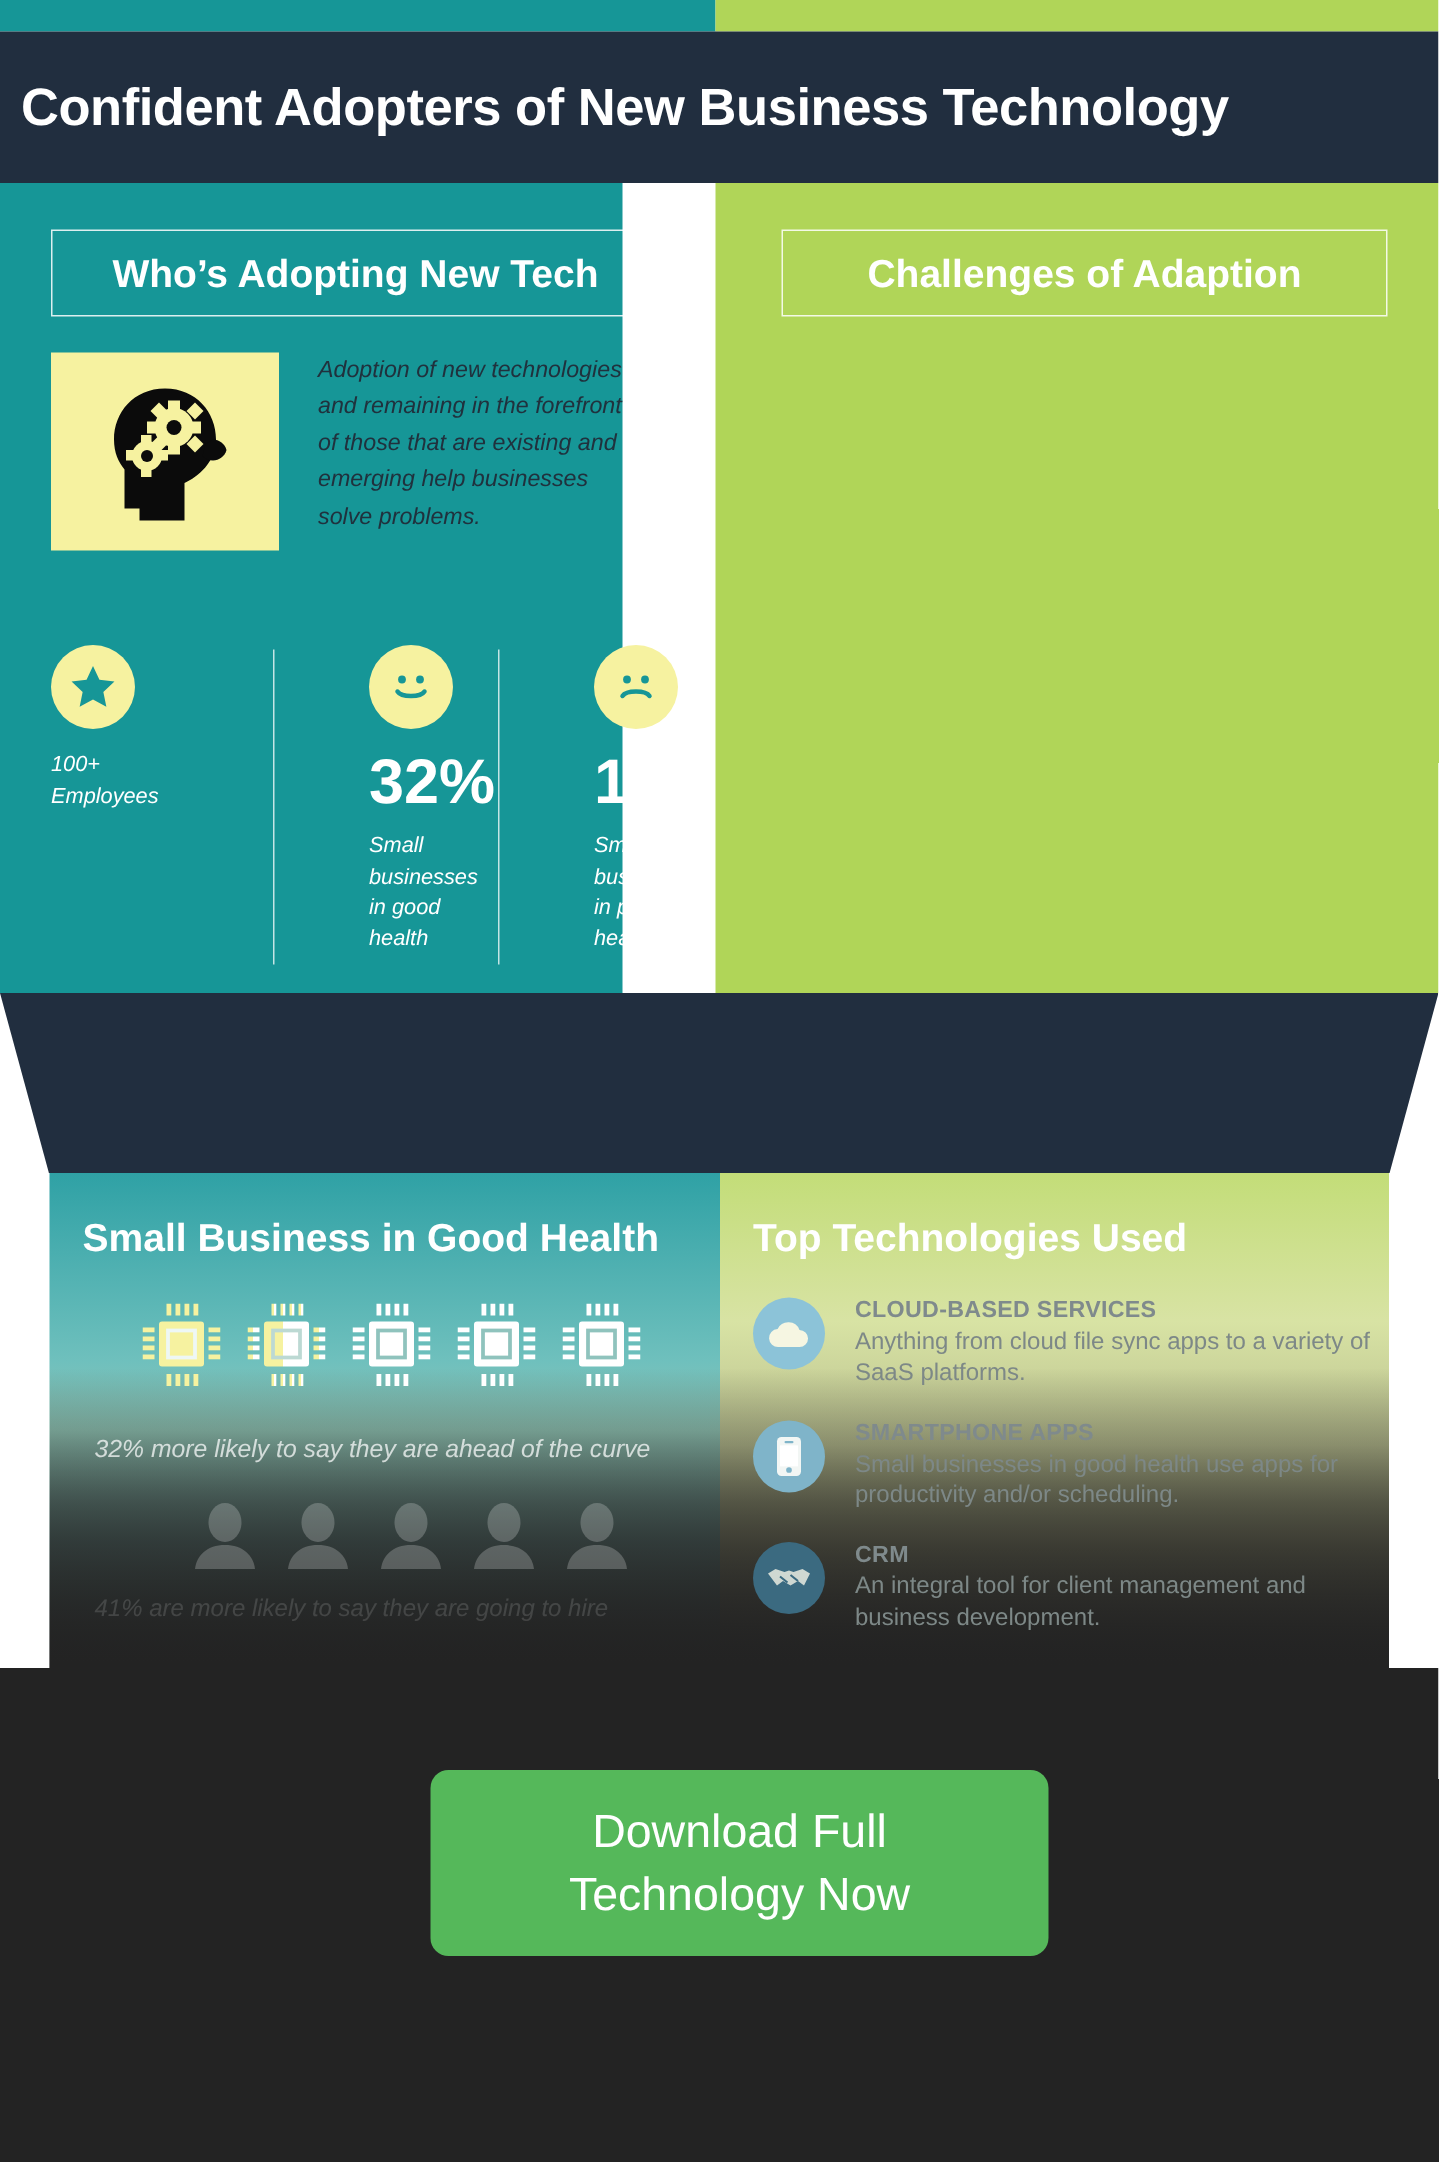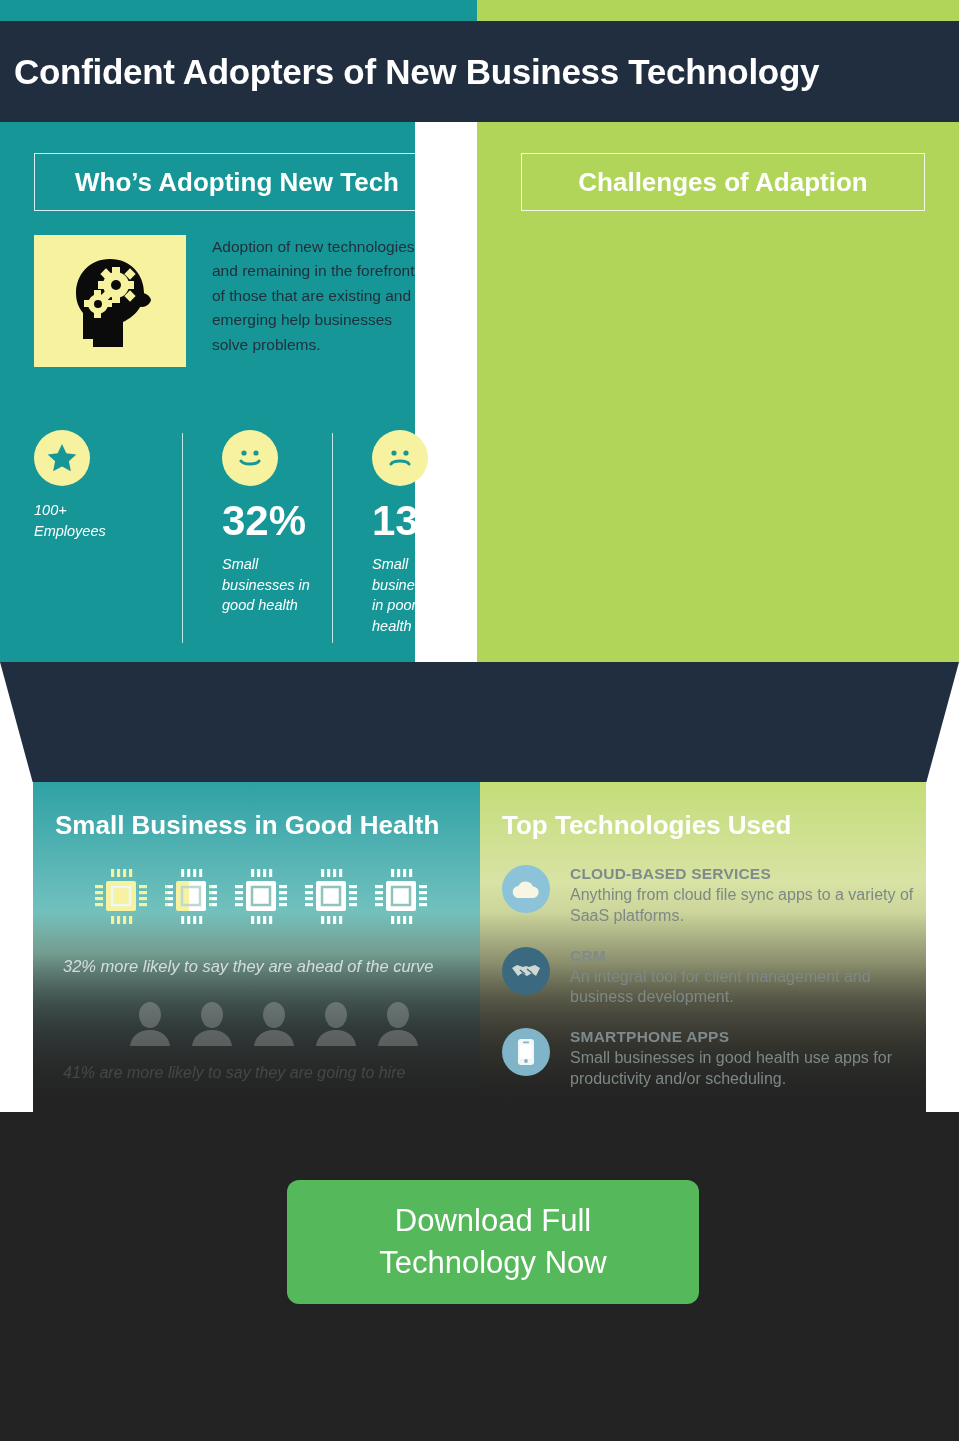--- a/index.html
+++ b/index.html
@@ -42,35 +42,35 @@
   
   .intro { position: absolute; display: flex; gap: 0; }
   .intro-left  { left: 34px;  top: 113px; }
   .iconbox {
     background: #f6f2a0; display: flex; align-items: center; justify-content: center;
     flex: 0 0 auto;
   }
   .iconbox-left  { width: 152px; height: 132px; }
   .intro p {
     color: #20313d; font-size: 15.5px; line-height: 1.58;
-    padding-left: 26px; max-width: 248px;
+    padding-left: 26px; max-width: 248px; font-style: italic;
   }
 
   
   .stats { position: absolute; left: 34px; top: 308px; width: 420px; height: 216px; display: flex; }
   .stat { position: relative; }
   .stat-0 { width: 148px; }
   .stat-1 { width: 150px; }
   .stat-2 { width: 122px; }
   .stat .vline {
     position: absolute; left: 0; top: 3px; width: 1px; height: 210px;
     background: rgba(255,255,255,.75);
   }
   .stat-inner { padding-left: 0; }
-  .stat-1 .stat-inner, .stat-2 .stat-inner { padding-left: 40px; }
+  .stat-1 .stat-inner, .stat-2 .stat-inner { padding-left: 40px; margin-left: 24px; }
   .circ {
     width: 56px; height: 56px; border-radius: 50%; background: #f6f2a0;
     display: flex; align-items: center; justify-content: center; margin-bottom: 14px;
   }
   .bignum {
     color: #ffffff; font-weight: bold; line-height: 1;
     font-size: 42px; margin-bottom: 12px; white-space: nowrap;
   }
   .bignum .pct-sm { font-size: 26px; }
   .caption {
@@ -402,47 +402,47 @@
               <path fill="#f6f6e2" d="M8 20a6 6 0 0 1-.6-12A8 8 0 0 1 22 8.6 5.7 5.7 0 0 1 22 20z"></path>
             </svg>
           </div>
           <div class="tech-txt">
             <div class="t-title">CLOUD-BASED SERVICES</div>
             <div class="t-desc">Anything from cloud file sync apps to a variety of SaaS platforms.</div>
           </div>
         </div>
 
         <div class="tech-item">
-          <div class="tech-circ" style="background:#3b6a80">
-            <svg width="30" height="18" viewBox="0 0 30 18" aria-hidden="true">
-              <path fill="#cfd8d2" d="M1 6l5-3 6 2 3-1 3 1 6-2 5 3-4 8-4-3-5 3-5-3-4 3z"></path>
-              <path d="M9 8l5 4M16 7l5 4" stroke="#3b6a80" stroke-width="1.4" fill="none"></path>
-            </svg>
-          </div>
-          <div class="tech-txt">
-            <div class="t-title">CRM</div>
-            <div class="t-desc">An integral tool for client management and business development.</div>
-          </div>
-        </div>
-
-        <div class="tech-item">
           <div class="tech-circ" style="background:#7fb4c9">
             <svg width="18" height="28" viewBox="0 0 18 28" aria-hidden="true">
               <rect x="1" y="1" width="16" height="26" rx="3" fill="#f2f6f4"></rect>
               <rect x="6" y="3.6" width="6" height="1.6" rx=".8" fill="#7fb4c9"></rect>
               <circle cx="9" cy="23" r="1.9" fill="#7fb4c9"></circle>
               <rect x="3" y="6.6" width="12" height="14" fill="#ffffff"></rect>
             </svg>
           </div>
           <div class="tech-txt">
             <div class="t-title">SMARTPHONE APPS</div>
             <div class="t-desc">Small businesses in good health use apps for productivity and/or scheduling.</div>
           </div>
         </div>
 
+        <div class="tech-item">
+          <div class="tech-circ" style="background:#3b6a80">
+            <svg width="30" height="18" viewBox="0 0 30 18" aria-hidden="true">
+              <path fill="#cfd8d2" d="M1 6l5-3 6 2 3-1 3 1 6-2 5 3-4 8-4-3-5 3-5-3-4 3z"></path>
+              <path d="M9 8l5 4M16 7l5 4" stroke="#3b6a80" stroke-width="1.4" fill="none"></path>
+            </svg>
+          </div>
+          <div class="tech-txt">
+            <div class="t-title">CRM</div>
+            <div class="t-desc">An integral tool for client management and business development.</div>
+          </div>
+        </div>
+
       </div>
       <div class="lower-fade"></div>
     </div>
 
   </div>
 
   <div class="footer">
     <button class="cta">
       <span>Download Full</span><br>
       <span>Technology Now</span>

